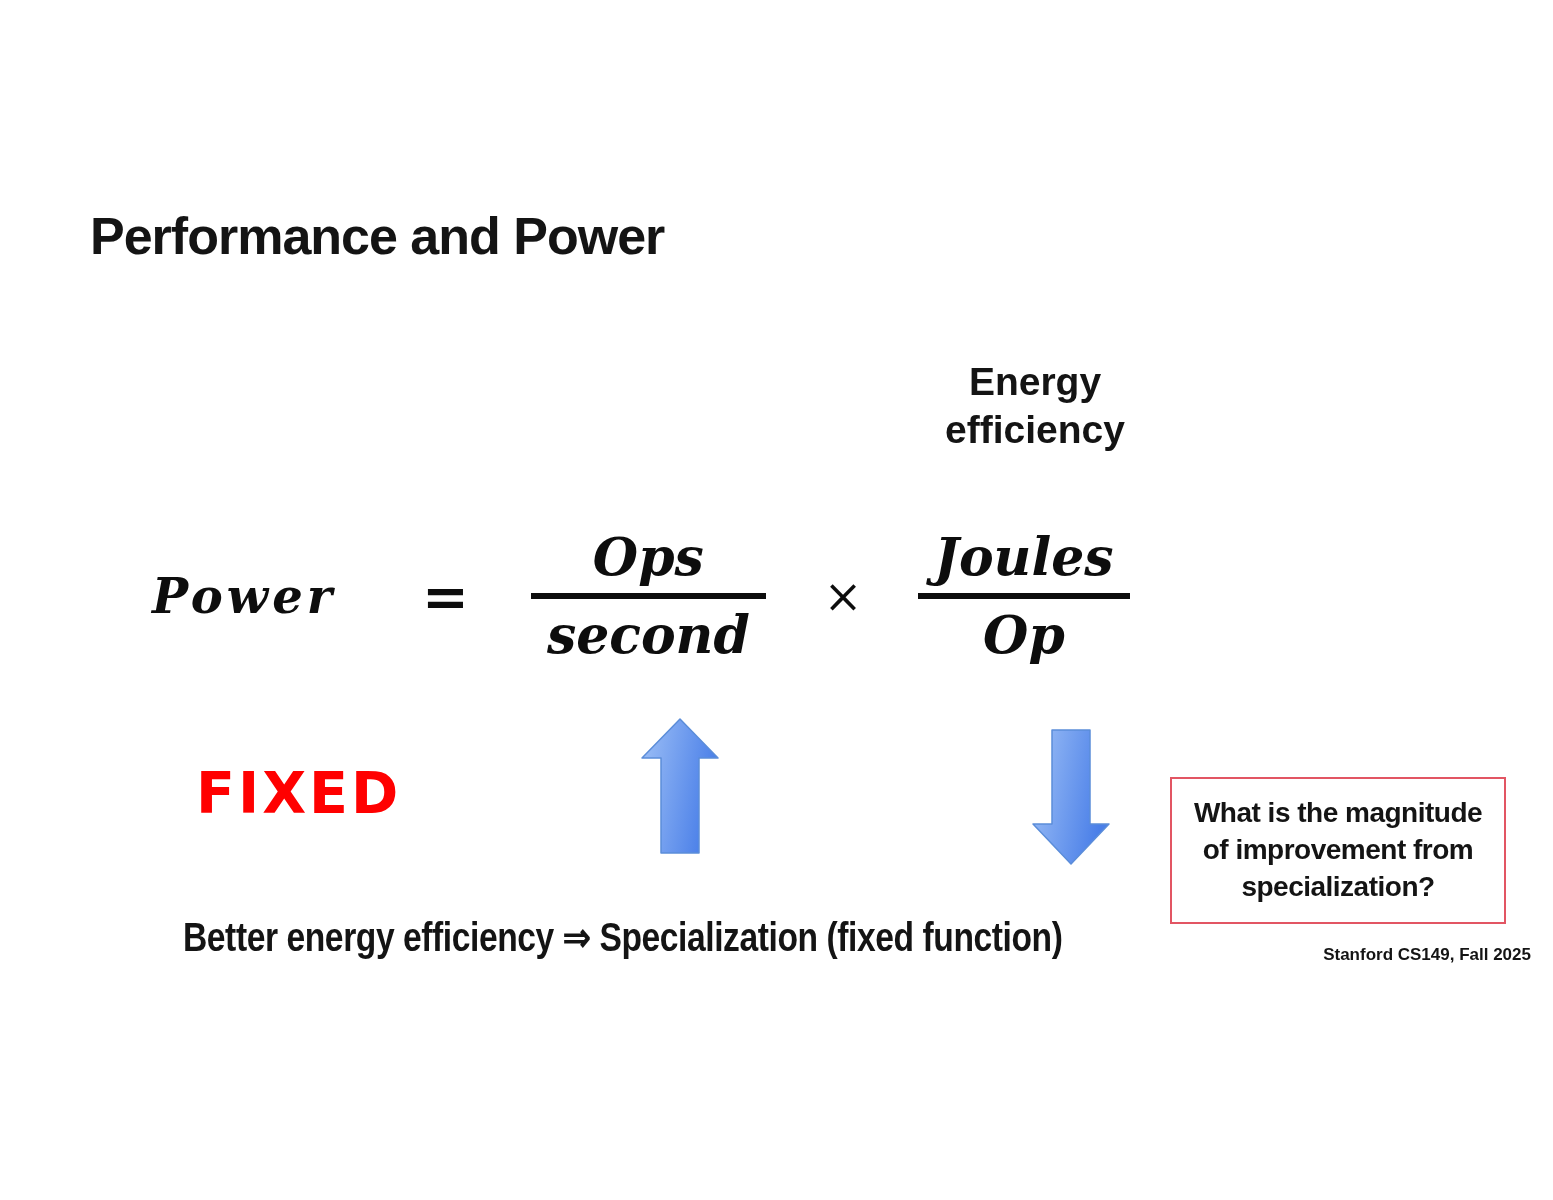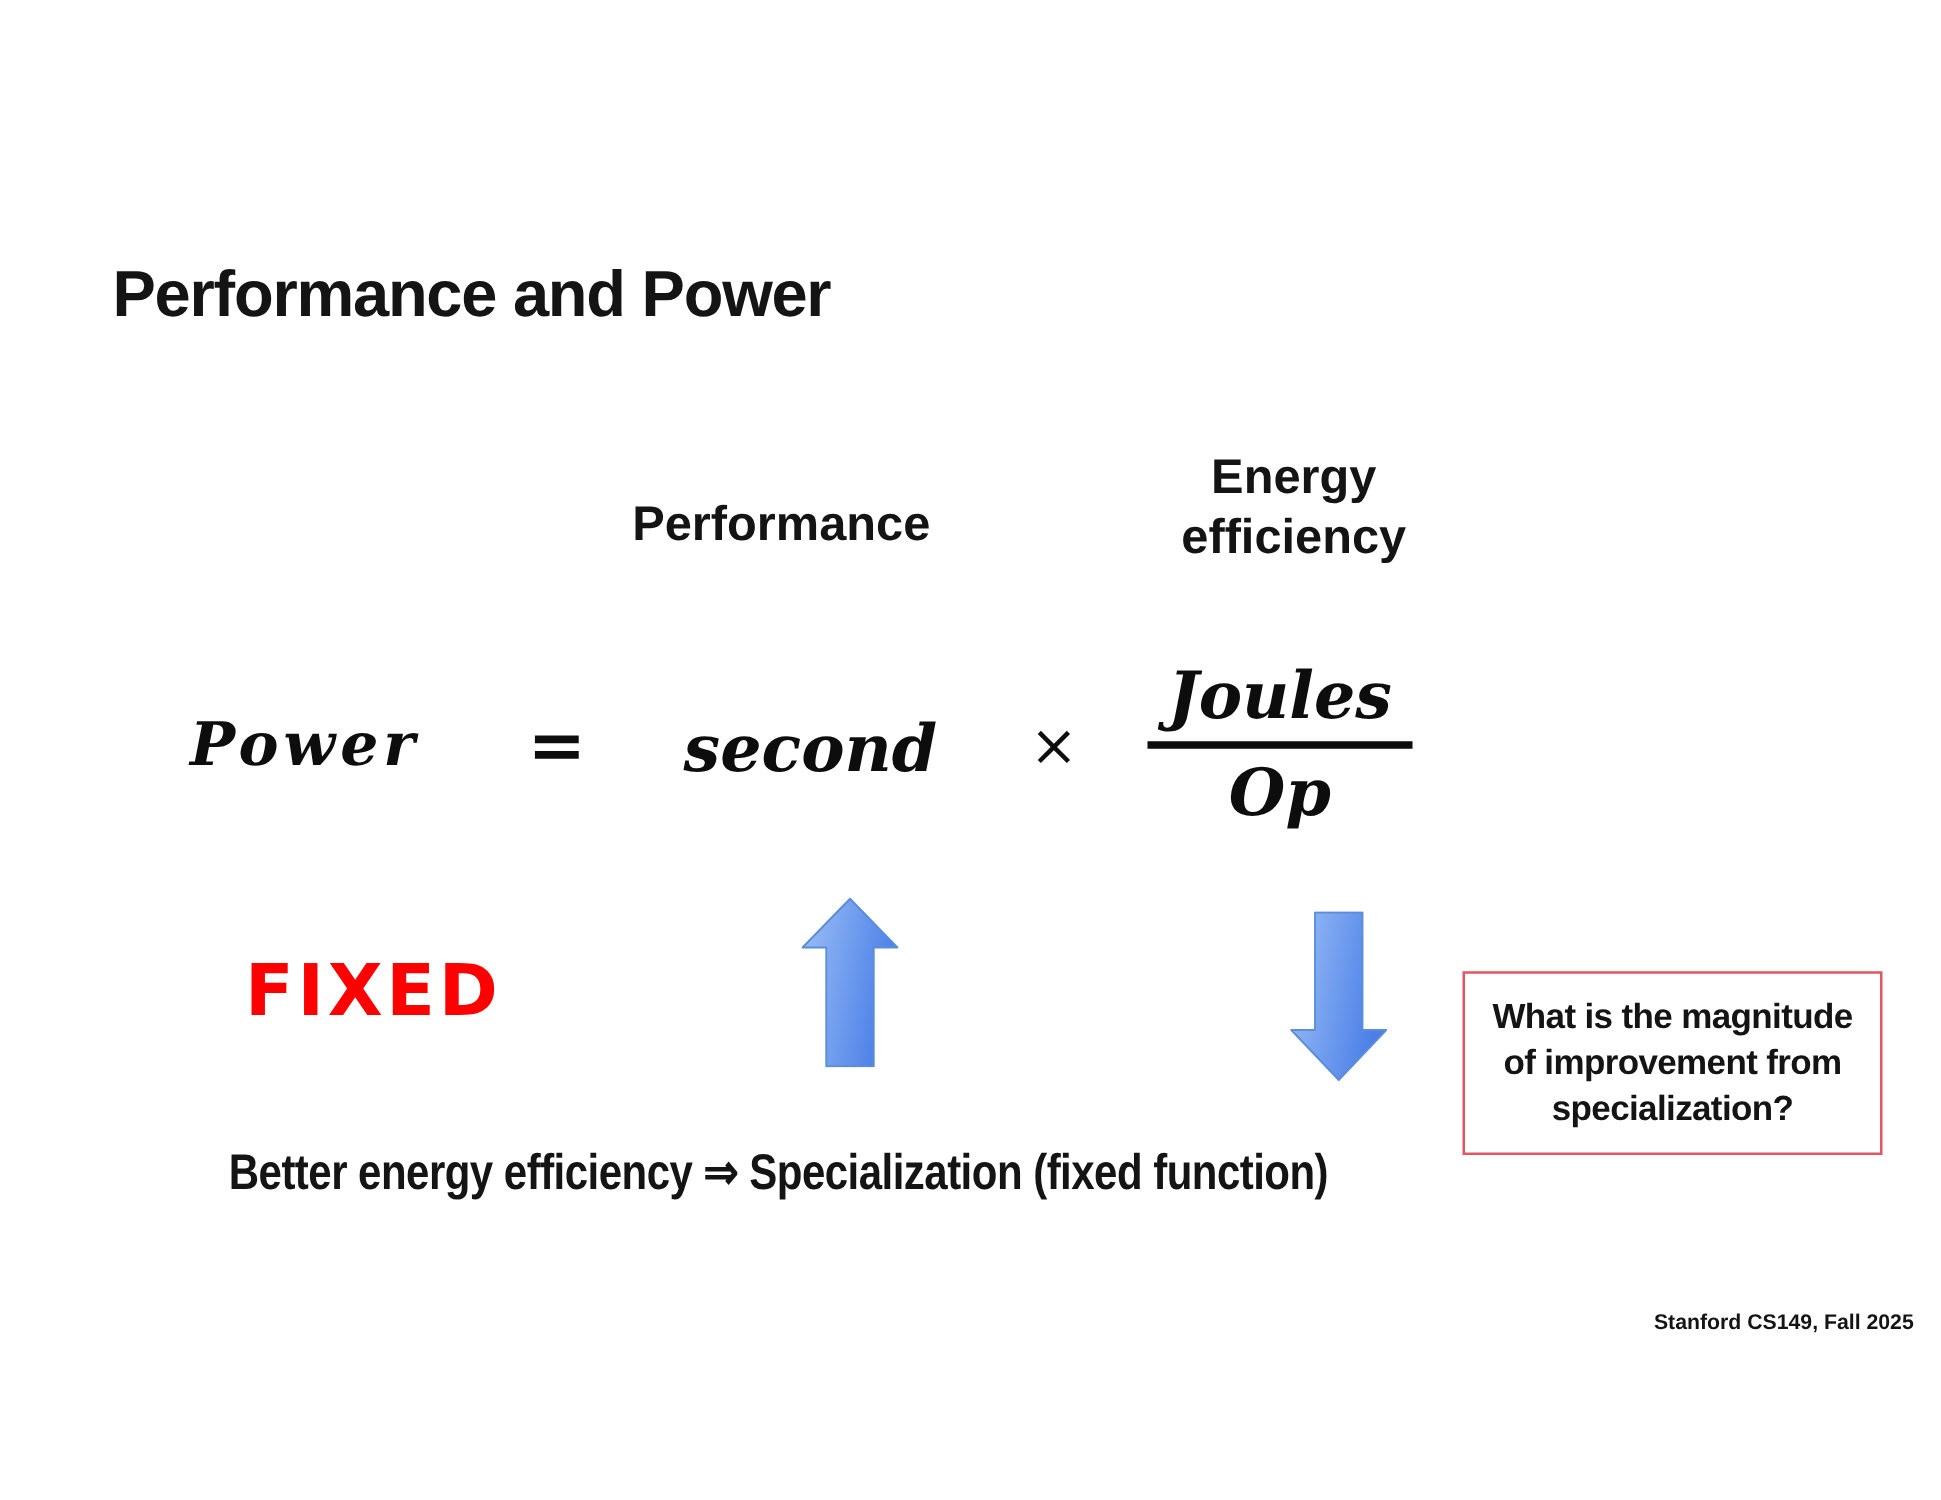--- a/index.html
+++ b/index.html
@@ -150,43 +150,43 @@
     white-space: nowrap;
     transform: scaleX(0.84);
     transform-origin: left center;
     letter-spacing: -0.5px;
   }
 
   
   .footer {
     position: absolute;
     right: 22px;
-    top: 1048px;
+    top: 945px;
     font-size: 17px;
     font-weight: bold;
     color: #141414;
     white-space: nowrap;
   }
 </style>
 </head>
 <body>
 
 <div class="slide">
 
   <div class="title">Performance and Power</div>
 
-  <div class="col-label performance-label">Performance</div>
 
   <div class="col-label energy-label">Energy
 efficiency</div>
 
   <div class="equation">
     <span class="power-term">Power</span>
     <span class="equals-sign">=</span>
     <span class="fraction fraction-1">
+      <span class="num">Ops</span>
       <span class="den">second</span>
     </span>
     <span class="multiply-sign">×</span>
     <span class="fraction fraction-2">
       <span class="num">Joules</span>
       <span class="den">Op</span>
     </span>
   </div>
 
   <div class="fixed-label">FIXED</div>

